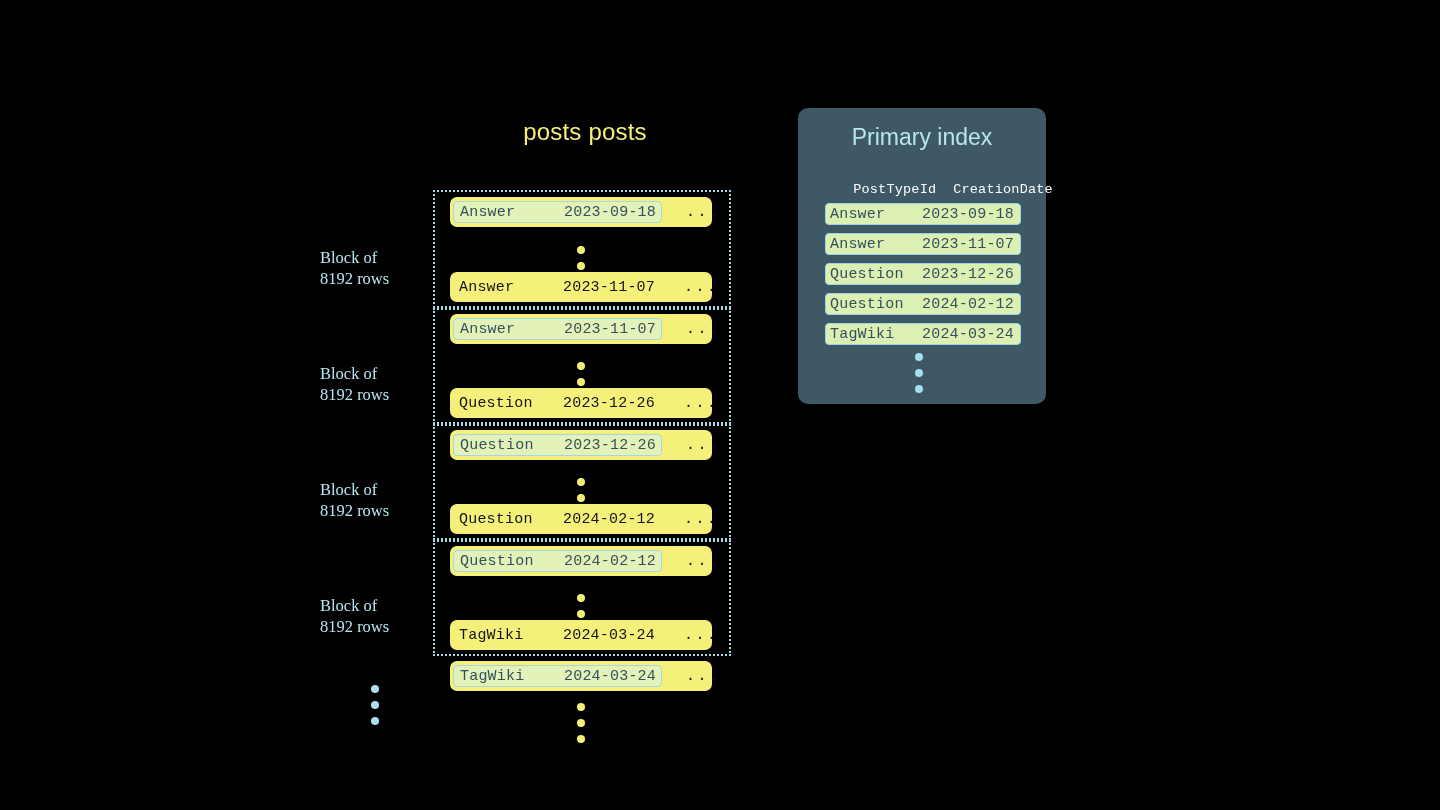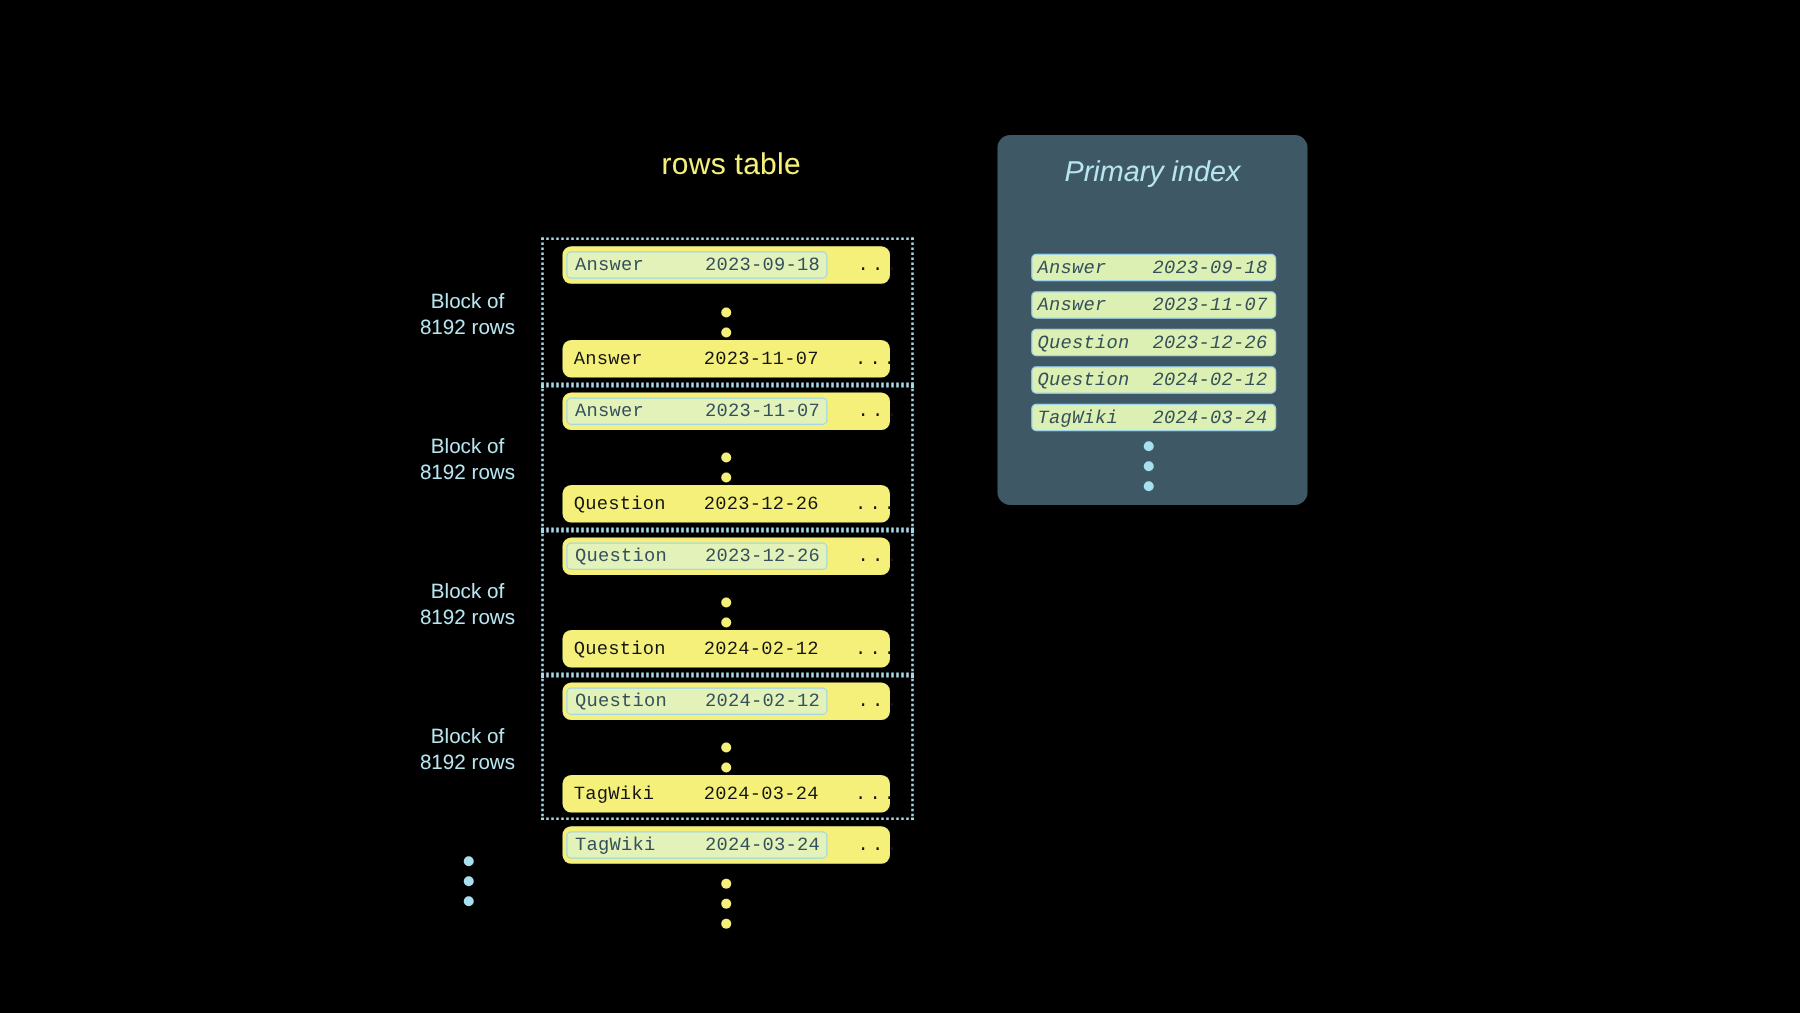--- a/index.html
+++ b/index.html
@@ -126,37 +126,36 @@
     margin-bottom: 8px;
   }
   .vdots.yellow i { background: #f5f07a; }
   .vdots.blue i   { background: #a8e0f0; }
 
   
   .block-label {
     position: absolute;
     left: -10px;
     width: 108px;
-    text-align: center;
     color: #b8e6f0;
     font-size: 16.5px;
     line-height: 21px;
-    font-family: Liberation Sans, sans-serif;
+    font-family: Liberation Serif, serif;
+    margin-top: 16px;
   }
 
   
   #primary-index {
     position: absolute;
     left: 798px;
     top: 108px;
     width: 248px;
     height: 296px;
     background: #3e5865;
     border-radius: 10px;
-    font-style: italic;
   }
   #index-title {
     position: absolute;
     left: 0;
     top: 16px;
     width: 248px;
     text-align: center;
     color: #b8e6f0;
     font-size: 23px;
     font-family: "Liberation Sans", sans-serif;
@@ -207,21 +206,21 @@
     text-align: right;
     padding-right: 4px;
     box-sizing: border-box;
   }
 </style>
 </head>
 <body>
 
 <div id="posts-table">
 
-  <div id="posts-title">rows table</div>
+  <div id="posts-title">posts posts</div>
 
 
   <div class="block" style="top:72px; height:118px;"></div>
   <div class="block-label" style="top:113px;">
     <div>Block of</div>
     <div>8192 rows</div>
   </div>
   <div class="row highlight" style="top:79px;">
     <span class="cell-pill">
       <span class="c-ptid">Answer</span>
@@ -334,20 +333,23 @@
       <i></i>
       <i></i>
   </div>
 
 </div>
 
 <div id="primary-index">
 
   <div id="index-title">Primary index</div>
 
+  <div id="index-header">
+    <span class="ihdr-ptid">PostTypeId</span><span class="ihdr-cdate">CreationDate</span>
+  </div>
 
   <div id="index-rows">
     <div class="index-row">
       <span class="i-ptid">Answer</span>
         <span class="i-cdate">2023-09-18</span>
     </div>
     <div class="index-row">
       <span class="i-ptid">Answer</span>
         <span class="i-cdate">2023-11-07</span>
     </div>

